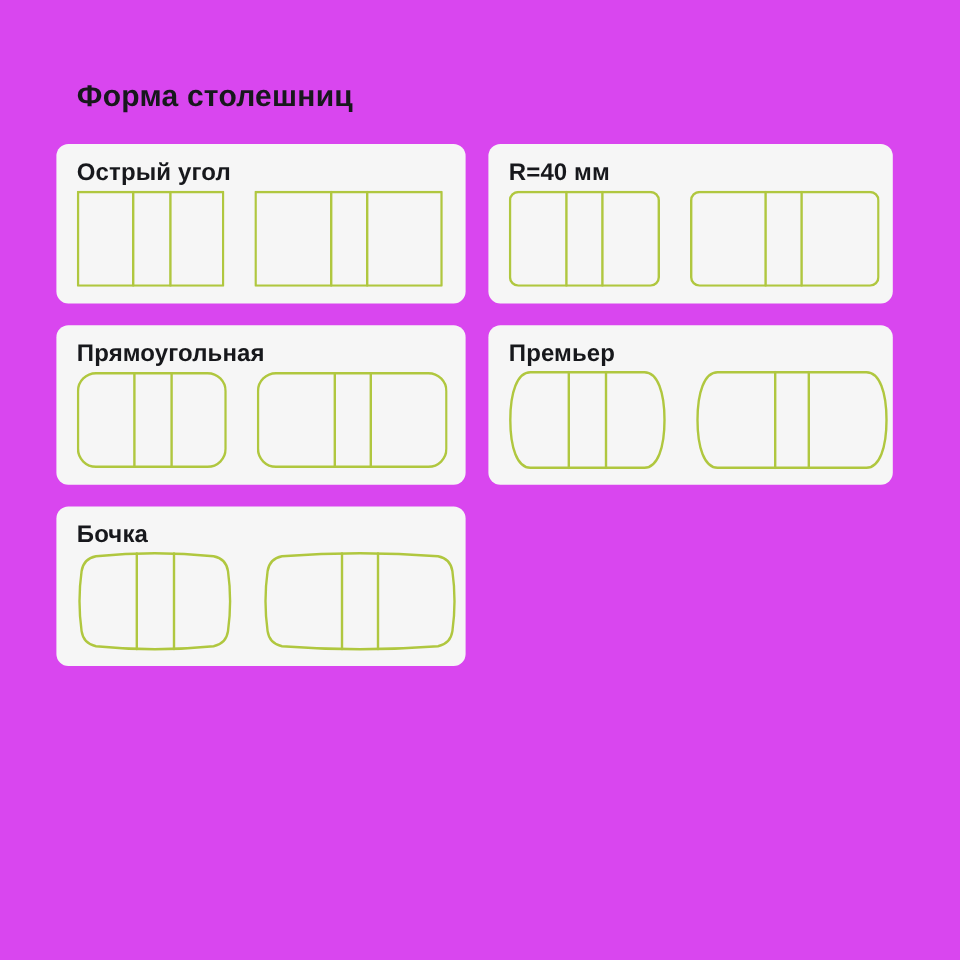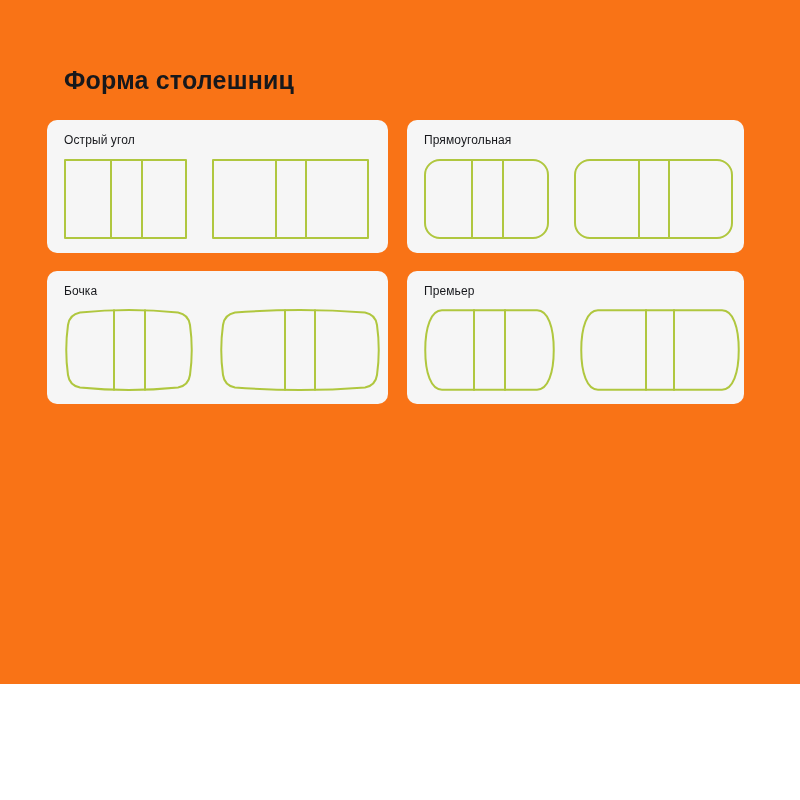--- a/index.html
+++ b/index.html
@@ -4,22 +4,22 @@
 <style>
   html, body {
     margin: 0;
     padding: 0;
     background: #ffffff;
     font-family: "Liberation Sans", sans-serif;
   }
   .page {
     position: relative;
     width: 800px;
-    height: 684px;
-    background: #f97316;
+    height: 800px;
+    background: #d946ef;
     overflow: hidden;
   }
   .title {
     position: absolute;
     left: 64px;
     top: 68px;
     margin: 0;
     font-size: 25px;
     font-weight: 800;
     letter-spacing: 0.2px;
@@ -39,22 +39,22 @@
   .card {
     position: relative;
     height: 133px;
     background: #f6f6f6;
     border-radius: 10px;
   }
   .card-label {
     position: absolute;
     left: 17px;
     top: 13px;
-    font-size: 12px;
-    font-weight: 400;
+    font-size: 20px;
+    font-weight: 700;
     color: #17181c;
     letter-spacing: 0.1px;
   }
   .shapes {
     position: absolute;
     left: 17px;
     top: 30px;
     right: 8px;
     height: 98px;
     display: flex;
@@ -82,34 +82,72 @@
           <svg width="157" height="80" viewBox="0 0 157 80" fill="none">
             <g stroke="#b0c73f" stroke-width="2" fill="none" stroke-linejoin="round" stroke-linecap="round">
               <rect x="1" y="1" width="155" height="78" rx="0"></rect>
               <line x1="64" y1="1" x2="64" y2="79"></line>
               <line x1="94" y1="1" x2="94" y2="79"></line>
             </g>
           </svg>
         </div>
   </div>
       <div class="card">
+    <div class="card-label">R=40 мм</div>
+    <div class="shapes">
+          <svg width="126" height="80" viewBox="0 0 126 80" fill="none">
+            <g stroke="#b0c73f" stroke-width="2" fill="none" stroke-linejoin="round" stroke-linecap="round">
+              <rect x="1" y="1" width="124" height="78" rx="7"></rect>
+              <line x1="48" y1="1" x2="48" y2="79"></line>
+              <line x1="78" y1="1" x2="78" y2="79"></line>
+            </g>
+          </svg>
+          <svg width="158" height="80" viewBox="0 0 158 80" fill="none">
+            <g stroke="#b0c73f" stroke-width="2" fill="none" stroke-linejoin="round" stroke-linecap="round">
+              <rect x="1" y="1" width="156" height="78" rx="7"></rect>
+              <line x1="63" y1="1" x2="63" y2="79"></line>
+              <line x1="93" y1="1" x2="93" y2="79"></line>
+            </g>
+          </svg>
+        </div>
+  </div>
+      <div class="card">
     <div class="card-label">Прямоугольная</div>
     <div class="shapes">
           <svg width="125" height="80" viewBox="0 0 125 80" fill="none">
             <g stroke="#b0c73f" stroke-width="2" fill="none" stroke-linejoin="round" stroke-linecap="round">
               <rect x="1" y="1" width="123" height="78" rx="15"></rect>
               <line x1="48" y1="1" x2="48" y2="79"></line>
               <line x1="79" y1="1" x2="79" y2="79"></line>
             </g>
           </svg>
           <svg width="159" height="80" viewBox="0 0 159 80" fill="none">
             <g stroke="#b0c73f" stroke-width="2" fill="none" stroke-linejoin="round" stroke-linecap="round">
               <rect x="1" y="1" width="157" height="78" rx="15"></rect>
               <line x1="65" y1="1" x2="65" y2="79"></line>
               <line x1="95" y1="1" x2="95" y2="79"></line>
+            </g>
+          </svg>
+        </div>
+  </div>
+      <div class="card">
+    <div class="card-label">Премьер</div>
+    <div class="shapes">
+          <svg width="131" height="82" viewBox="0 0 131 82" fill="none">
+            <g stroke="#b0c73f" stroke-width="2" fill="none" stroke-linejoin="round" stroke-linecap="round">
+              <path d="M 18 1.25 L 113 1.25 C 124 1.25 129.75 18.04 129.75 41 C 129.75 63.96 124 80.75 113 80.75 L 18 80.75 C 7 80.75 1.25 63.96 1.25 41 C 1.25 18.04 7 1.25 18 1.25 Z"></path>
+              <line x1="50" y1="1" x2="50" y2="81"></line>
+              <line x1="81" y1="1" x2="81" y2="81"></line>
+            </g>
+          </svg>
+          <svg width="160" height="82" viewBox="0 0 160 82" fill="none">
+            <g stroke="#b0c73f" stroke-width="2" fill="none" stroke-linejoin="round" stroke-linecap="round">
+              <path d="M 18 1.25 L 142 1.25 C 153 1.25 158.75 18.04 158.75 41 C 158.75 63.96 153 80.75 142 80.75 L 18 80.75 C 7 80.75 1.25 63.96 1.25 41 C 1.25 18.04 7 1.25 18 1.25 Z"></path>
+              <line x1="66" y1="1" x2="66" y2="81"></line>
+              <line x1="94" y1="1" x2="94" y2="81"></line>
             </g>
           </svg>
         </div>
   </div>
       <div class="card">
     <div class="card-label">Бочка</div>
     <div class="shapes">
           <svg width="130" height="86" viewBox="0 0 130 86" fill="none">
             <g stroke="#b0c73f" stroke-width="2" fill="none" stroke-linejoin="round" stroke-linecap="round">
               <path d="M 16 5.5 Q 65 0.5 114 5.5 Q 124.5 7.5 126 18 Q 129.5 43 126 68 Q 124.5 78.5 114 80.5 Q 65 85.5 16 80.5 Q 5.5 78.5 4 68 Q 0.5 43 4 18 Q 5.5 7.5 16 5.5 Z"></path>
@@ -119,33 +157,14 @@
           </svg>
           <svg width="162" height="86" viewBox="0 0 162 86" fill="none">
             <g stroke="#b0c73f" stroke-width="2" fill="none" stroke-linejoin="round" stroke-linecap="round">
               <path d="M 16 5.5 Q 81 0.5 146 5.5 Q 156.5 7.5 158 18 Q 161.5 43 158 68 Q 156.5 78.5 146 80.5 Q 81 85.5 16 80.5 Q 5.5 78.5 4 68 Q 0.5 43 4 18 Q 5.5 7.5 16 5.5 Z"></path>
               <line x1="66" y1="3.2" x2="66" y2="82.8"></line>
               <line x1="96" y1="3.2" x2="96" y2="82.8"></line>
             </g>
           </svg>
         </div>
   </div>
-      <div class="card">
-    <div class="card-label">Премьер</div>
-    <div class="shapes">
-          <svg width="131" height="82" viewBox="0 0 131 82" fill="none">
-            <g stroke="#b0c73f" stroke-width="2" fill="none" stroke-linejoin="round" stroke-linecap="round">
-              <path d="M 18 1.25 L 113 1.25 C 124 1.25 129.75 18.04 129.75 41 C 129.75 63.96 124 80.75 113 80.75 L 18 80.75 C 7 80.75 1.25 63.96 1.25 41 C 1.25 18.04 7 1.25 18 1.25 Z"></path>
-              <line x1="50" y1="1" x2="50" y2="81"></line>
-              <line x1="81" y1="1" x2="81" y2="81"></line>
-            </g>
-          </svg>
-          <svg width="160" height="82" viewBox="0 0 160 82" fill="none">
-            <g stroke="#b0c73f" stroke-width="2" fill="none" stroke-linejoin="round" stroke-linecap="round">
-              <path d="M 18 1.25 L 142 1.25 C 153 1.25 158.75 18.04 158.75 41 C 158.75 63.96 153 80.75 142 80.75 L 18 80.75 C 7 80.75 1.25 63.96 1.25 41 C 1.25 18.04 7 1.25 18 1.25 Z"></path>
-              <line x1="66" y1="1" x2="66" y2="81"></line>
-              <line x1="94" y1="1" x2="94" y2="81"></line>
-            </g>
-          </svg>
-        </div>
-  </div>
     </div>
 </div>
 
 </body></html>

